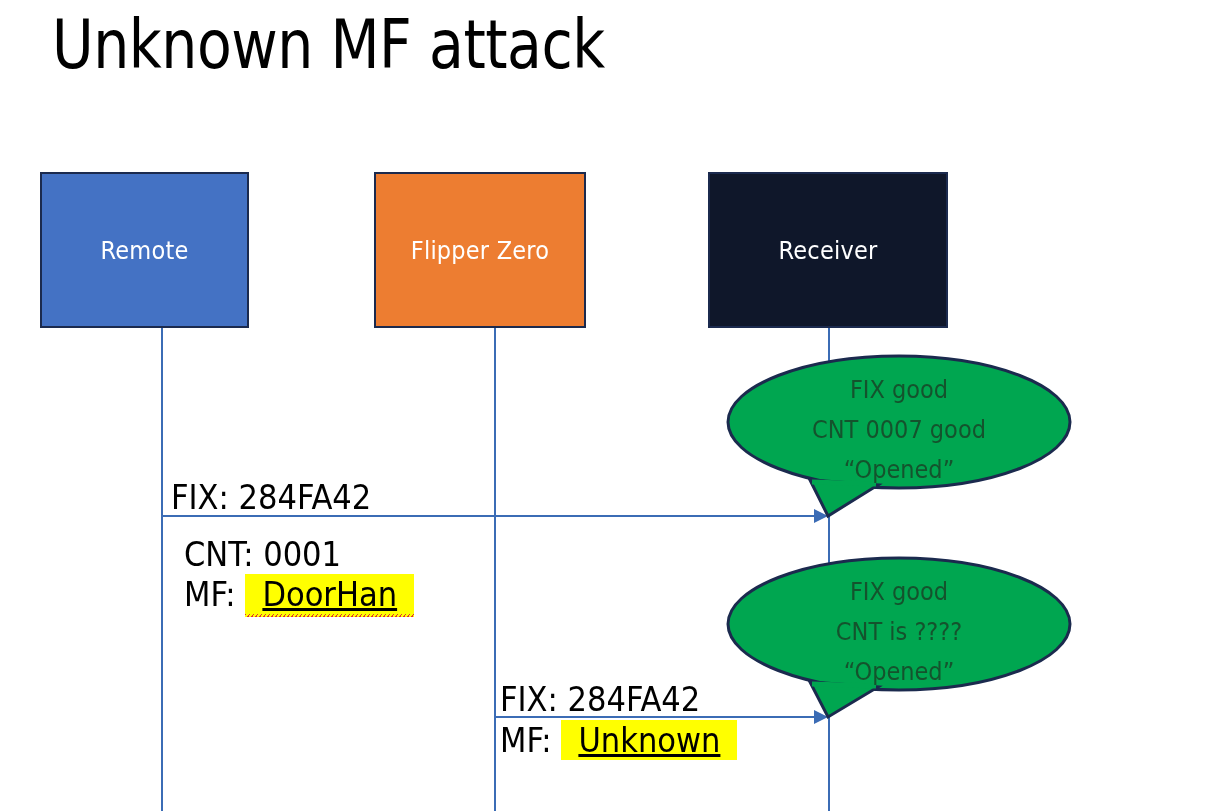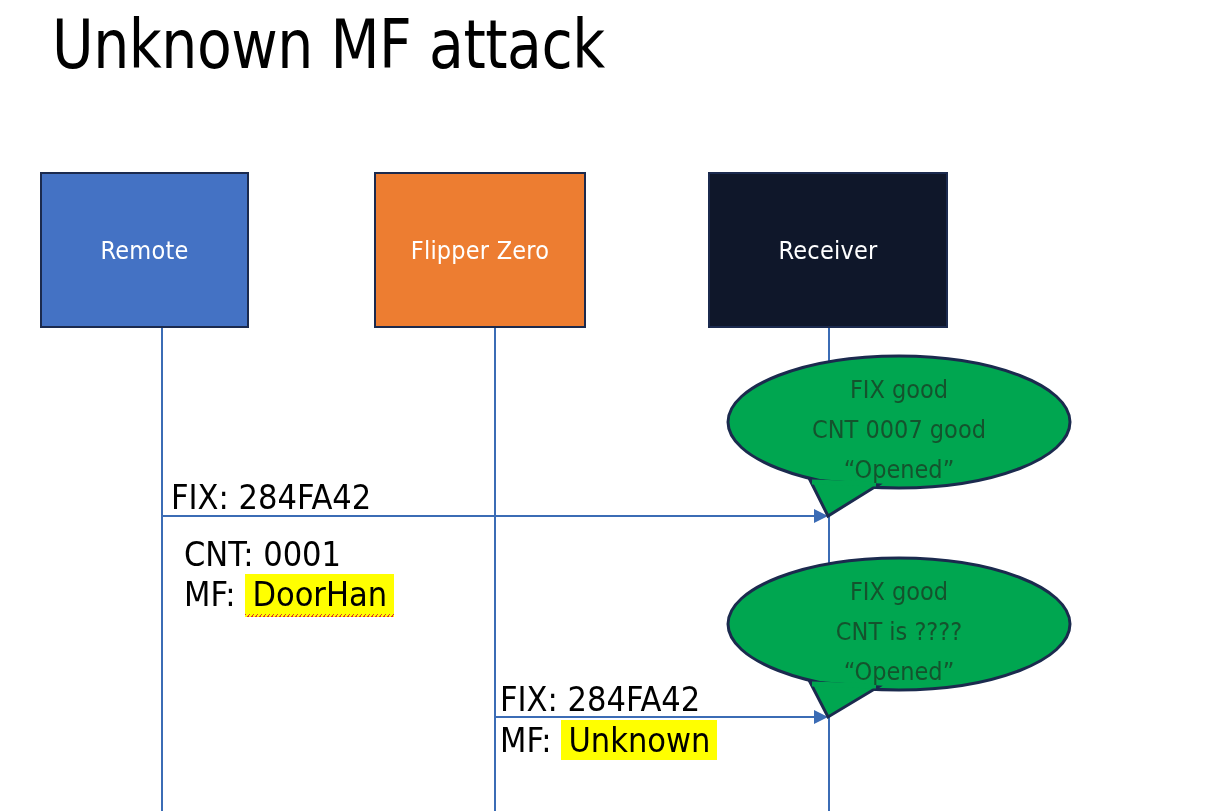--- a/index.html
+++ b/index.html
@@ -94,21 +94,22 @@
     line-height: 40px;
     white-space: nowrap;
   }
   #msg1-above { left: 171px; top: 477px; }
   #msg1-below { left: 184px; top: 518px; margin-top: 16px; }
   #msg2-above { left: 500px; top: 679px; }
   #msg2-below { left: 500px; top: 720px; }
 
   .hl {
     background: #ffff00;
-    padding: 0 7px;
+    padding: 0 17px;
+    text-decoration: underline;
   }
   .squiggle {
     background-image:
       repeating-linear-gradient(135deg,
         #e03131 0px, #e03131 1.4px,
         rgba(0,0,0,0) 1.4px, rgba(0,0,0,0) 3.1px);
     background-repeat: repeat-x;
     background-size: 4px 3px;
     background-position: 0 100%;
     padding-bottom: 3px;

